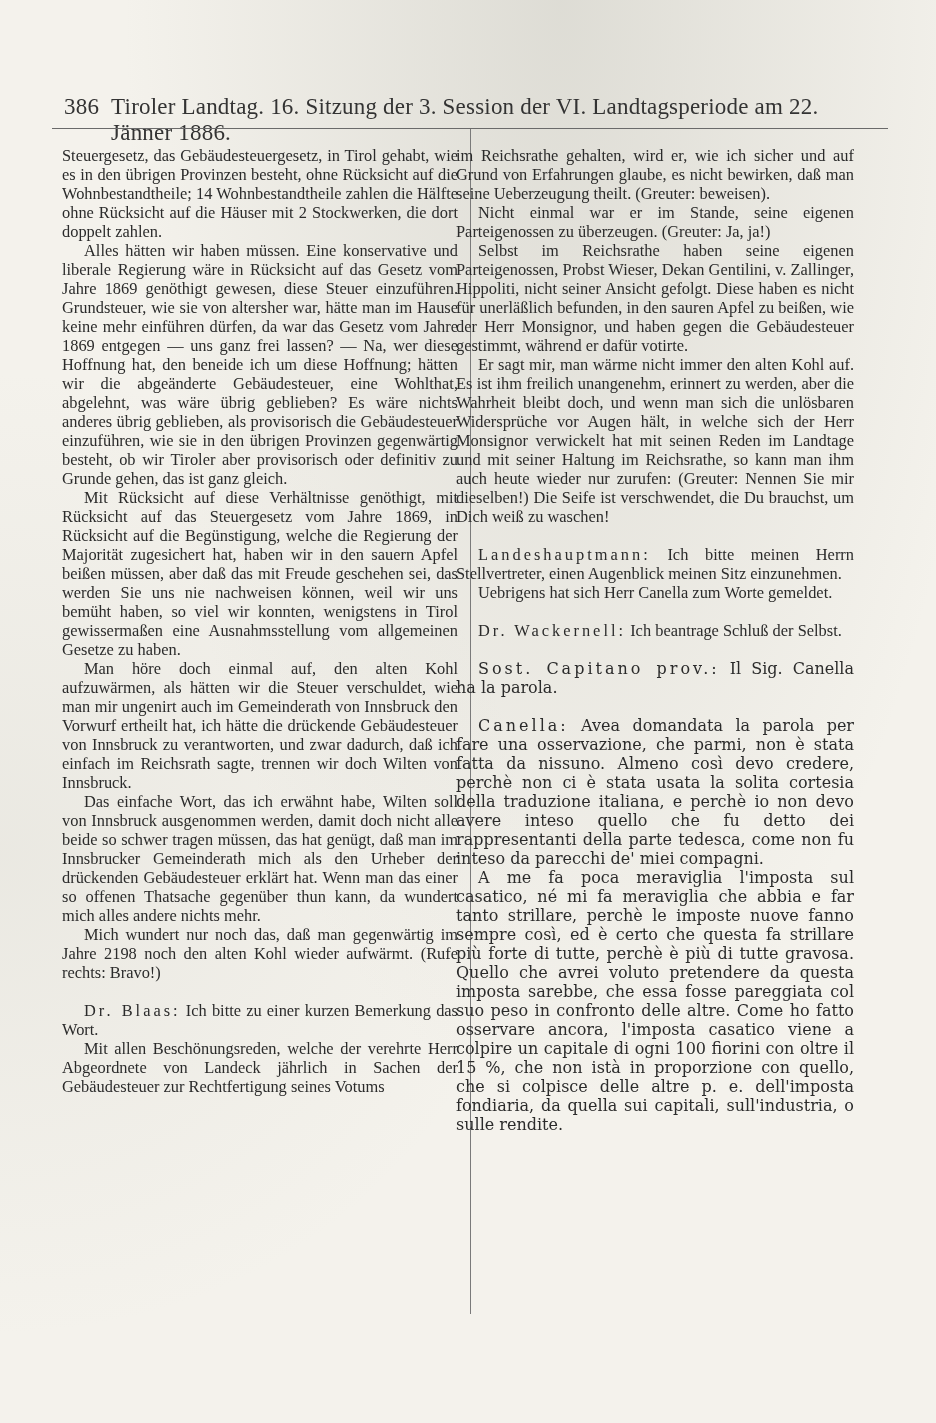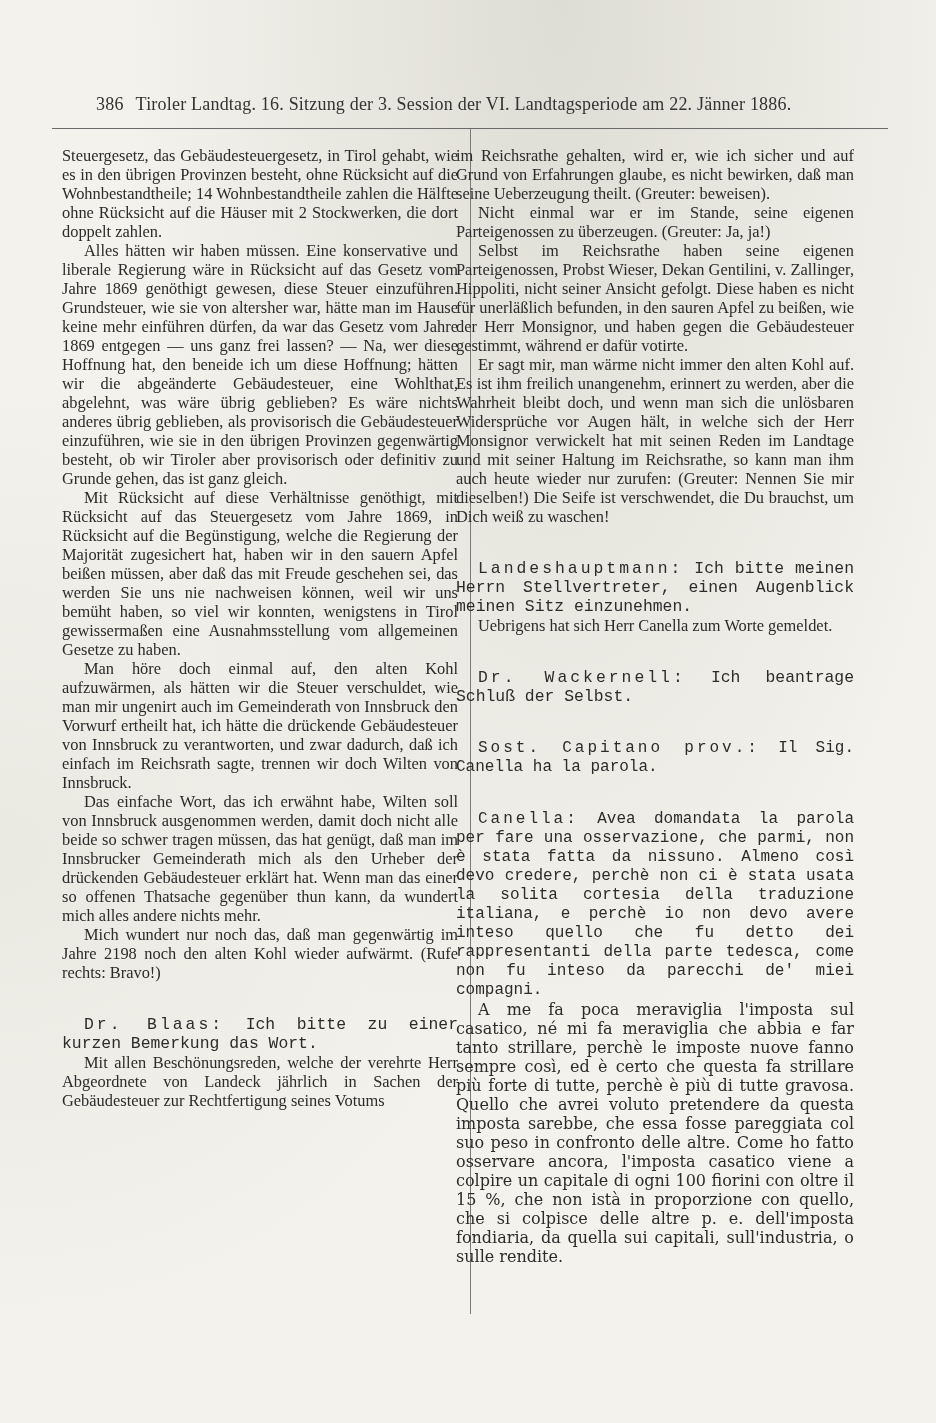--- a/index.html
+++ b/index.html
@@ -15,42 +15,42 @@
     position: absolute; left: 0; top: 0; width: 936px; height: 1423px;
     background:
       radial-gradient(ellipse at 60% 0%, rgba(180,180,170,0.35), rgba(246,244,238,0) 55%),
       radial-gradient(ellipse at 0% 60%, rgba(190,190,180,0.18), rgba(246,244,238,0) 40%),
       #f4f2ec;
   }
   .running-head {
     position: absolute; left: 64px; top: 94px; width: 806px;
     display: flex; justify-content: space-between;
     font-family: "Liberation Serif", "DejaVu Serif", serif;
-    font-size: 18px; letter-spacing: 0.2px; color: #333; margin-left: 32px;
+    font-size: 23px; letter-spacing: 0.2px; color: #333;
   }
   .running-head .title { flex: 1; text-align: left; margin-left: 12px; }
   .rule {
     position: absolute; left: 52px; top: 128px; width: 836px; height: 0;
     border-top: 1.5px solid #6a6a6a;
   }
   .col-divider {
     position: absolute; left: 470px; top: 129px; width: 0; height: 1185px;
     border-left: 1.2px solid #7a7a7a;
   }
   .col {
     position: absolute; top: 146px; width: 396px;
     font-family: "Liberation Serif", "DejaVu Serif", serif;
     font-size: 16.4px; line-height: 19px; color: #2b2b2b;
     text-align: justify;
   }
   .col.left { left: 62px; }
   .col.right { left: 456px; width: 398px; }
   .col p { margin: 0; text-indent: 22px; }
   .col p.noindent { text-indent: 0; }
-  .col p.gap { margin-top: 33px; font-family: Liberation Mono, monospace; }
+  .col p.gap { margin-top: 19px; }
   .speaker { letter-spacing: 3px; }
   .italian { font-family: "DejaVu Serif", "Liberation Serif", serif; font-size: 16px; line-height: 19px; }
   .spaced { letter-spacing: 3px; }
 </style>
 </head>
 <body>
 
 <div class="page">
 
   <div class="running-head">

